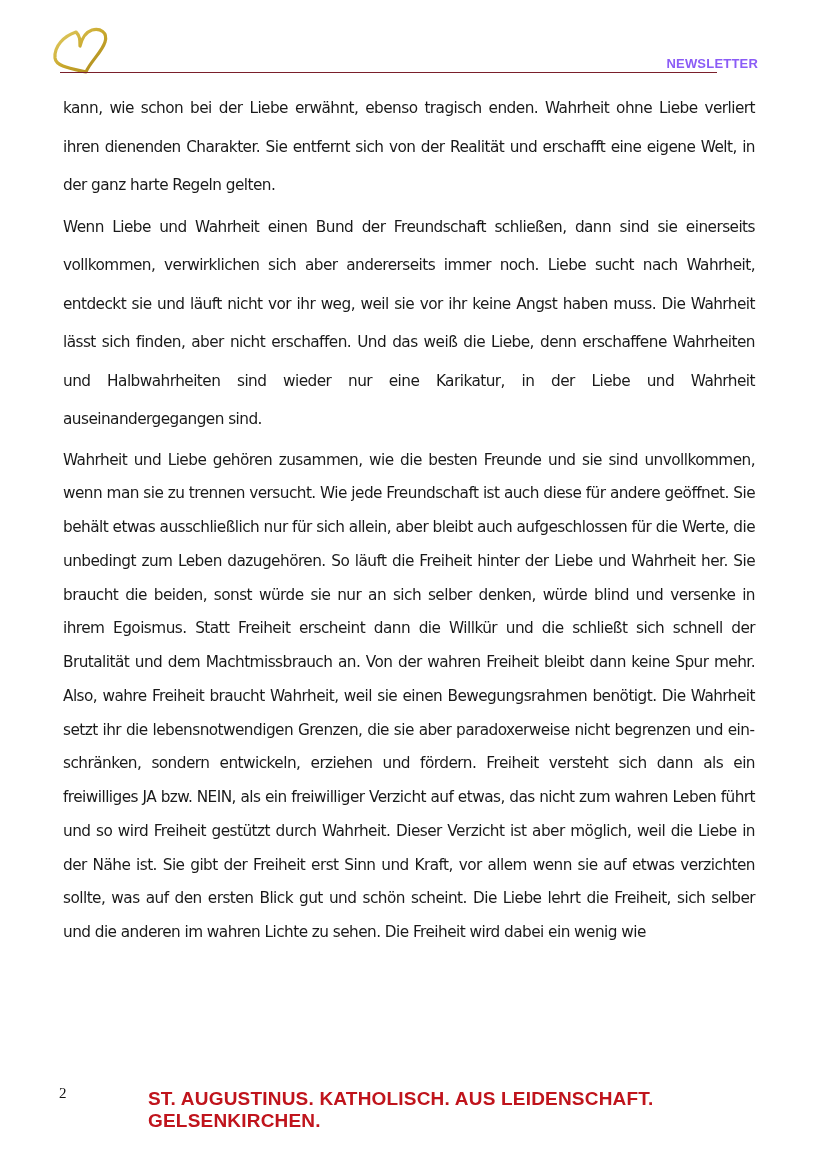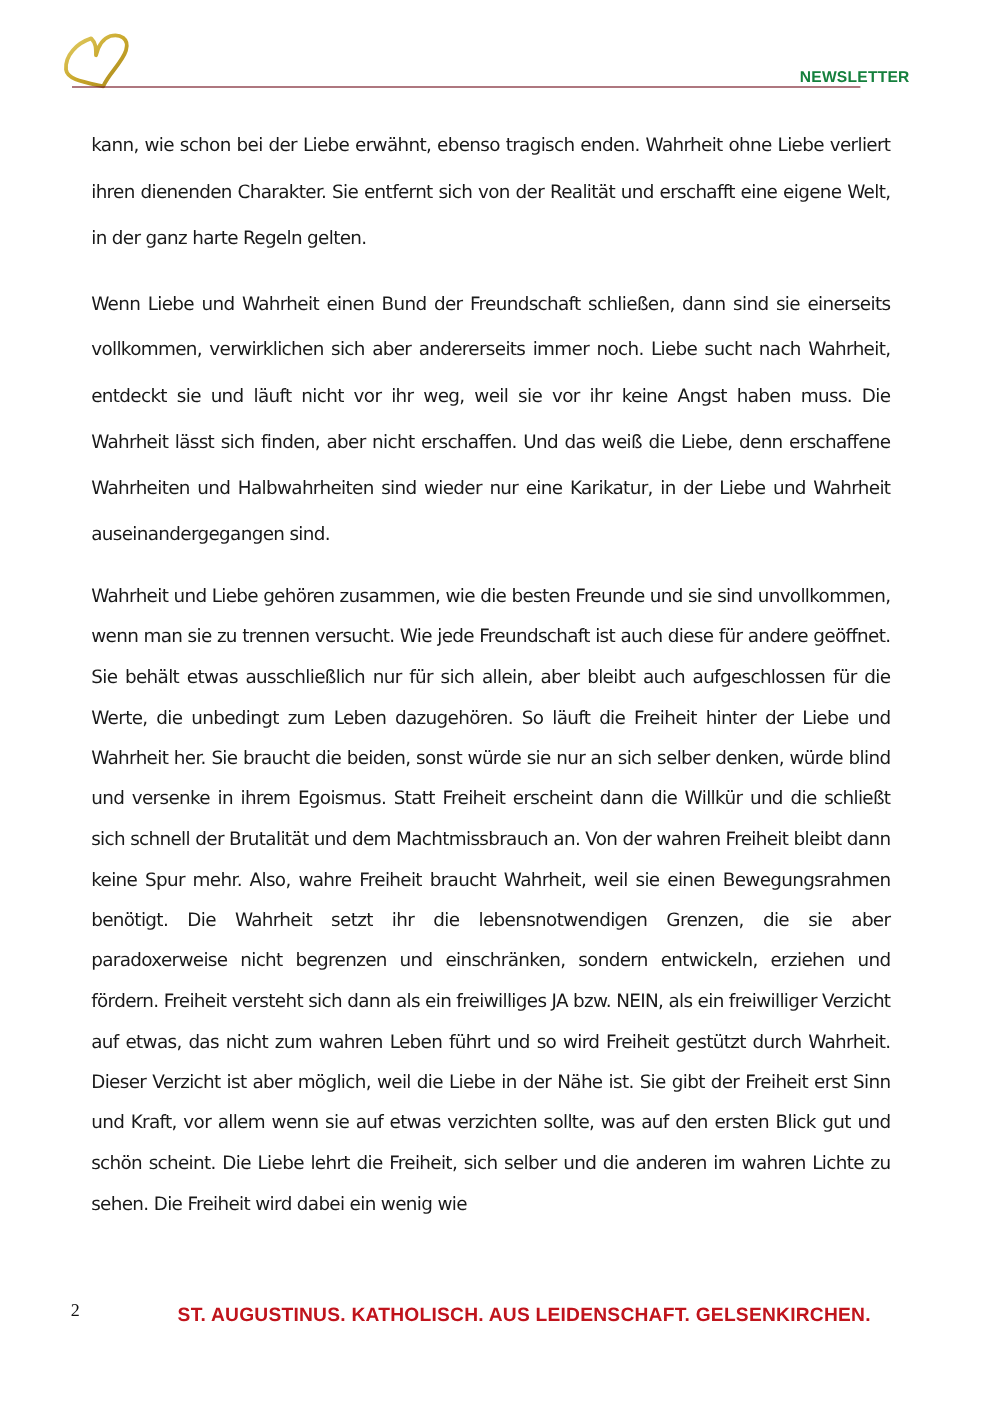--- a/index.html
+++ b/index.html
@@ -1,26 +1,26 @@
 <!DOCTYPE html>
 <html><head>
   <meta charset="utf-8">
   <style>
     html, body { margin: 0; padding: 0; background: #ffffff; }
     body { width: 827px; height: 1170px; position: relative; overflow: hidden; font-family: "DejaVu Sans", "Liberation Sans", sans-serif; color: #1a1a1a; }
     .logo { position: absolute; left: 50px; top: 26px; width: 62px; height: 48px; }
     .header-rule { position: absolute; left: 60px; top: 72px; width: 657px; height: 1px; background: #7a1f2b; }
-    .header-label { position: absolute; right: 69px; top: 56px; font-family: "Liberation Sans", sans-serif; font-weight: bold; font-size: 13px; color: #15803d; letter-spacing: 0.2px; }
+    .header-label { position: absolute; right: 69px; top: 56px; font-family: "Liberation Sans", sans-serif; font-weight: bold; font-size: 13px; color: #8b5cf6; letter-spacing: 0.2px; }
     .content { position: absolute; left: 60px; top: 86px; width: 698px; font-family: "DejaVu Sans", sans-serif; font-size: 15.3px; letter-spacing: -0.55px; word-spacing: 0px; }
-    .para { margin: 16px; text-align: justify; }
+    .para { margin: 3px; text-align: justify; }
     .p1, .p2 { line-height: 38.5px; }
     .p3 { line-height: 33.75px; margin-top: 5px; }
     .para b { font-weight: normal; }
     .page-number { position: absolute; left: 59px; top: 1085px; font-family: "Liberation Serif", serif; font-size: 15px; color: #111; }
-    .footer { position: absolute; left: 148px; top: 1088px; font-family: "Liberation Sans", sans-serif; font-weight: bold; font-size: 16px; color: #c0141c; letter-spacing: 0.2px; }
+    .footer { position: absolute; left: 148px; top: 1088px; font-family: "Liberation Sans", sans-serif; font-weight: bold; font-size: 19px; color: #c0141c; letter-spacing: 0.2px; }
   </style>
 </head>
 <body>
 
 <div class="logo">
   <svg viewBox="0 0 62 48" width="62" height="48">
     <defs>
       <linearGradient id="goldg" x1="0" y1="0" x2="1" y2="1">
         <stop offset="0" stop-color="#e3cf6a"></stop>
         <stop offset="0.5" stop-color="#c9a82c"></stop>

